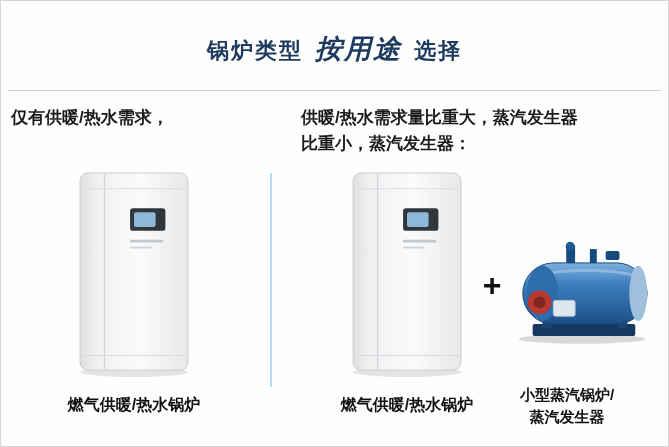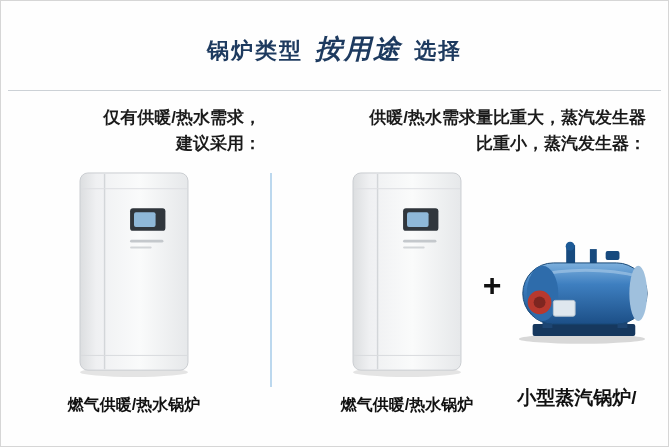--- a/index.html
+++ b/index.html
@@ -36,21 +36,21 @@
     position: absolute;
     top: 89px; left: 7px; right: 7px;
     height: 1px;
     background: #ccd1d6;
   }
 
   
   .heading {
     position: absolute;
     top: 104px;
-    text-align: right;
+    text-align: left;
     color: #1a1a1a;
     font-size: 17px;
     font-weight: 700;
     line-height: 1.55;
   }
   .heading-left  { left: 10px;  width: 250px; }
   .heading-right { left: 300px; width: 345px; }
 
   
   .v-divider {
@@ -83,21 +83,21 @@
 
   
   .caption {
     position: absolute;
     text-align: center;
     color: #111;
     font-weight: 700;
   }
   .caption-left        { top: 394px; left: 13px;  width: 240px; font-size: 16px; }
   .caption-right-main  { top: 394px; left: 286px; width: 240px; font-size: 16px; }
-  .caption-right-steam { top: 383px; left: 496px; width: 160px; font-size: 19px; line-height: 1.45; }
+  .caption-right-steam { top: 383px; left: 486px; width: 160px; font-size: 15px; line-height: 1.45; }
 
   svg { display: block; }
   .defs-holder { position: absolute; width: 0; height: 0; overflow: hidden; }
 </style>
 </head>
 <body>
 
 <svg class="defs-holder" aria-hidden="true">
   <defs>
     <linearGradient id="wb-body" x1="0" y1="0" x2="1" y2="0">
@@ -148,21 +148,20 @@
 
   <div class="title">
     <span>锅炉类型</span>
     <span class="emph">按用途</span>
     <span>选择</span>
   </div>
   <div class="title-rule"></div>
 
   <div class="heading heading-left">
     <div>仅有供暖/热水需求，</div>
-    <div>建议采用：</div>
   </div>
 
   <div class="heading heading-right">
     <div>供暖/热水需求量比重大，蒸汽发生器</div>
     <div>比重小，蒸汽发生器：</div>
   </div>
 
   <div class="v-divider"></div>
 
   <svg class="boiler-white pos-left" viewBox="0 0 120 212">
@@ -178,15 +177,16 @@
   <svg class="boiler-blue" viewBox="0 0 150 105">
     <use href="#blue-boiler"></use>
   </svg>
 
   <div class="caption caption-left">燃气供暖/热水锅炉</div>
 
   <div class="caption caption-right-main">燃气供暖/热水锅炉</div>
 
   <div class="caption caption-right-steam">
     <div>小型蒸汽锅炉/</div>
+    <div>蒸汽发生器</div>
   </div>
 
 </div>
 
 </body></html>

